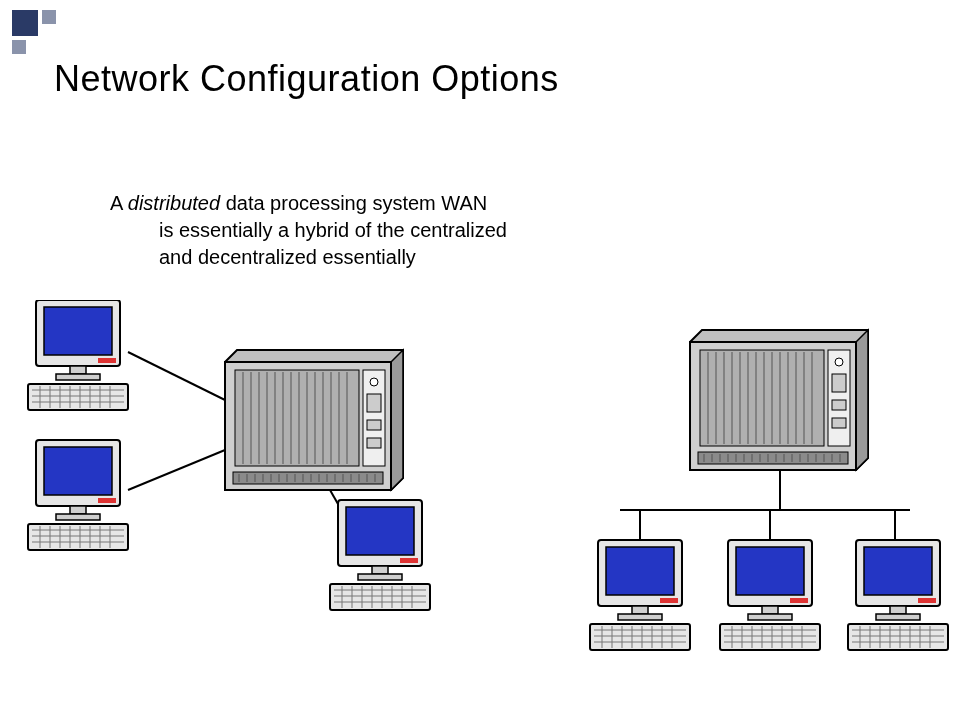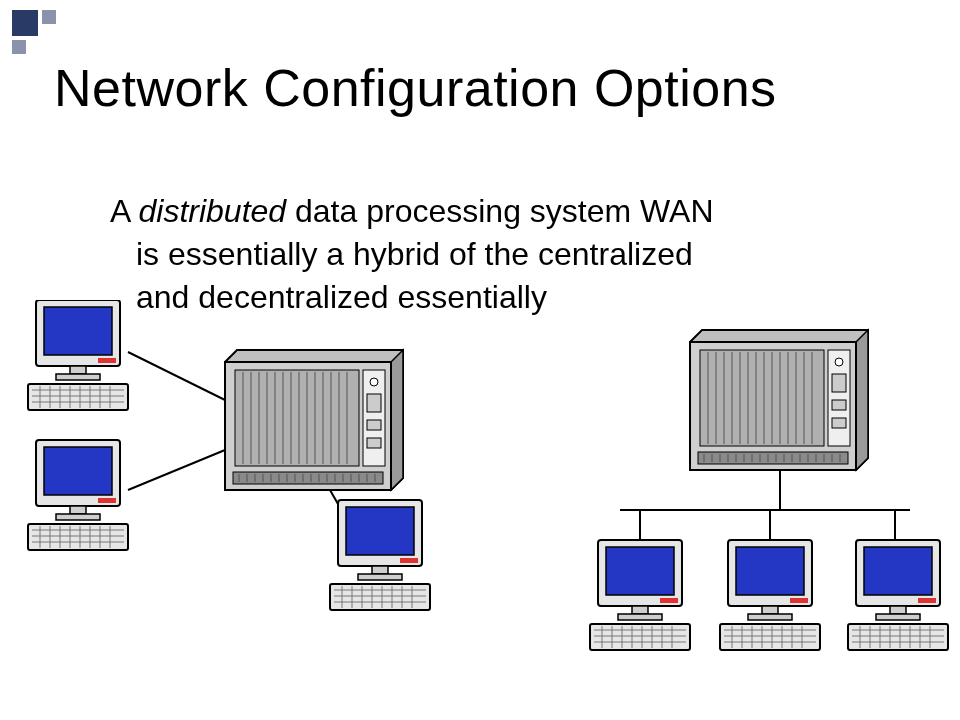--- a/index.html
+++ b/index.html
@@ -1,22 +1,22 @@
 <!DOCTYPE html>
 <html><head>
 <meta charset="utf-8">
 <style>
   html,body{margin:0;padding:0;width:960px;height:720px;background:#fff;font-family:Arial,Helvetica,sans-serif;color:#000;}
   .slide{position:relative;width:960px;height:720px;overflow:hidden;}
   .corner-accent{position:absolute;top:10px;left:12px;}
   .corner-accent .sq{position:absolute;background:#2a3a66;}
-  .title{position:absolute;top:58px;left:54px;font-size:52px;font-weight:400;letter-spacing:0.5px;}
-  .body-text{position:absolute;top:190px;left:110px;width:760px;font-size:32px;line-height:1.35;}
+  .title{position:absolute;top:58px;left:54px;font-size:36px;font-weight:400;letter-spacing:0.5px;}
+  .body-text{position:absolute;top:190px;left:110px;width:760px;font-size:20px;line-height:1.35;}
   .body-text .em{font-style:italic;}
-  .indent{margin-left:26px;}
+  .indent{margin-left:49px;}
   .diagram{position:absolute;top:300px;left:0;width:960px;height:400px;}
   svg{position:absolute;top:0;left:0;}
 </style>
 </head>
 <body>
 
 <div class="slide">
 
   <div class="corner-accent">
     <span class="sq" style="width:26px;height:26px;top:0;left:0;"></span>

